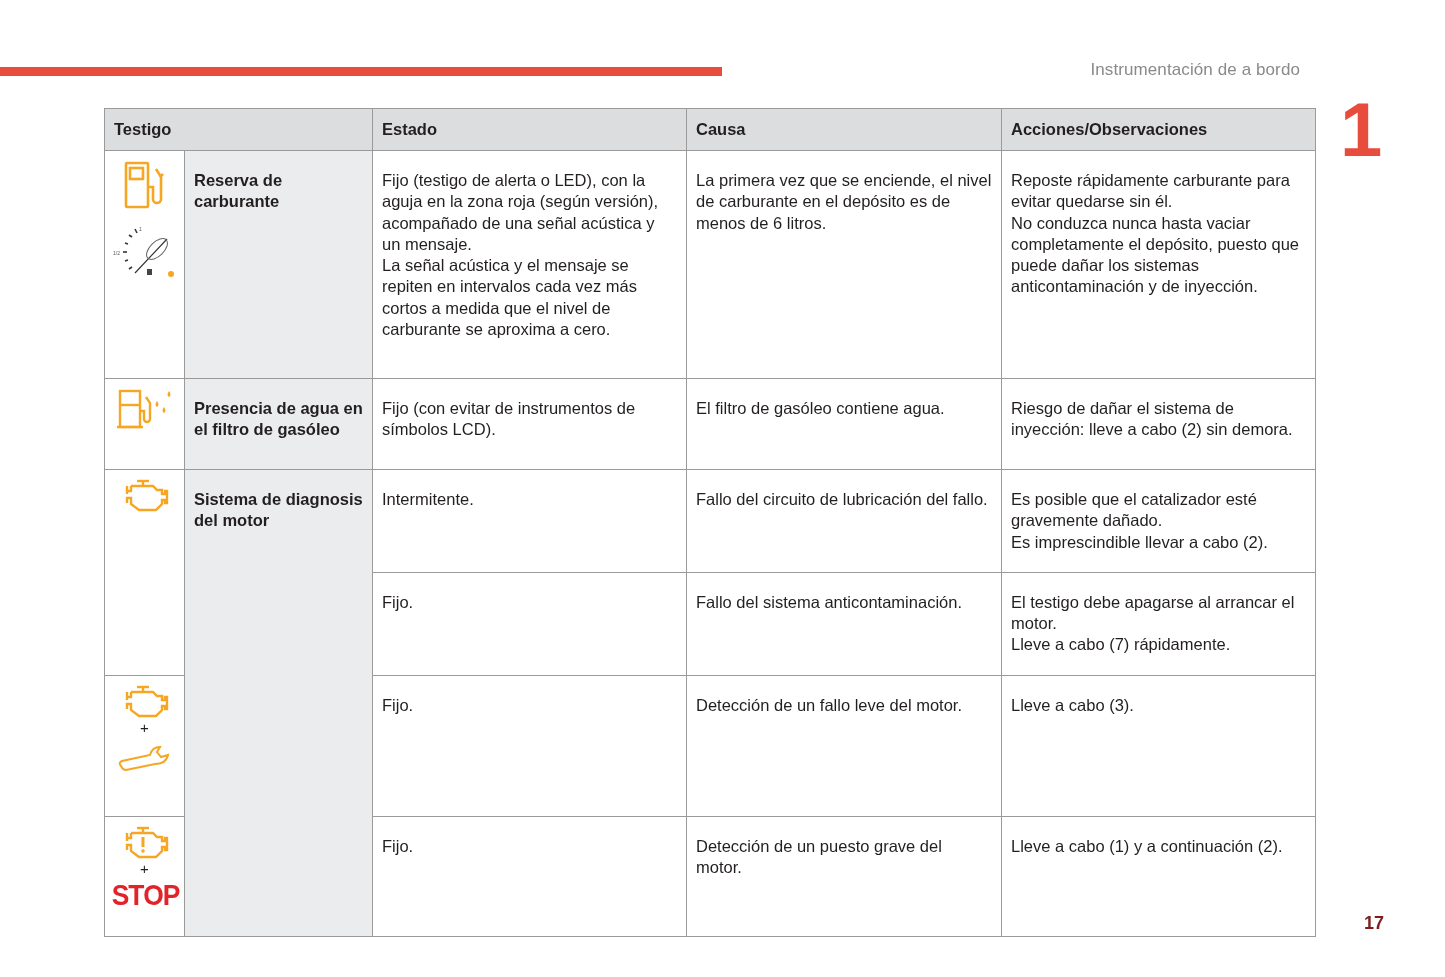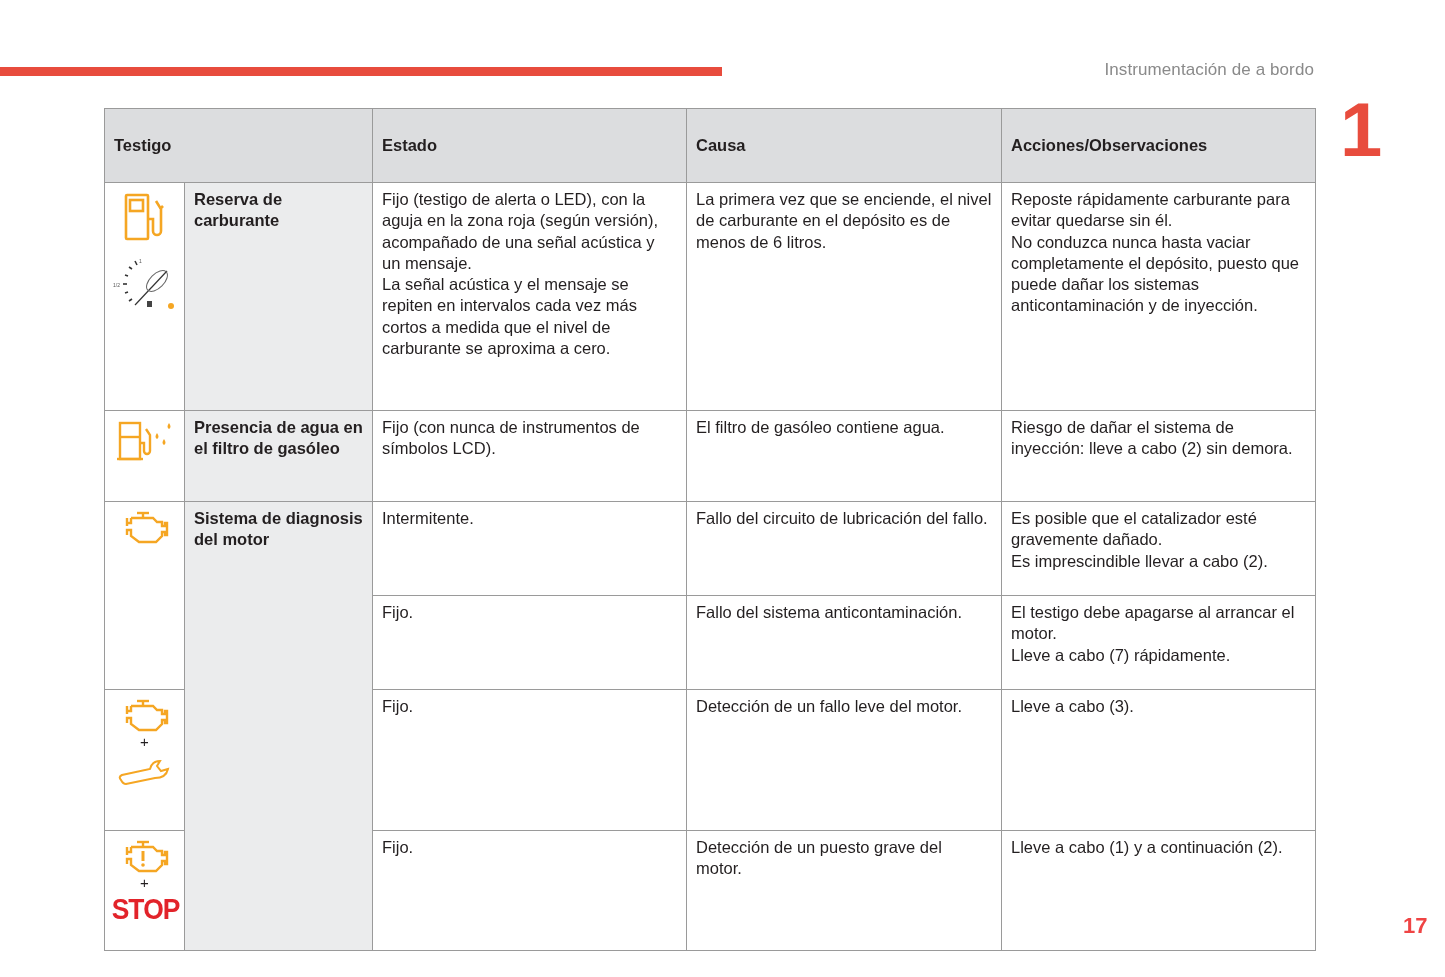--- a/index.html
+++ b/index.html
@@ -1,25 +1,25 @@
 <!DOCTYPE html>
 <html><head>
 <meta charset="utf-8">
 <style>
   html, body { margin:0; padding:0; background:#ffffff; }
   body { width:1445px; height:977px; position:relative; overflow:hidden;
          font-family:"Liberation Sans", "DejaVu Sans", sans-serif; color:#231f20; }
   .topbar { position:absolute; left:0; top:67px; width:722px; height:9px; background:#e84c3d; }
-  .section-title { position:absolute; right:131px; top:60px; font-size:17px; color:#8a8a8a; letter-spacing:0.1px; }
+  .section-title { position:absolute; right:145px; top:60px; font-size:17px; color:#8a8a8a; letter-spacing:0.1px; }
   .chapter { position:absolute; left:1340px; top:92px; font-size:76px; font-weight:bold; color:#e84c3d; line-height:1; font-family:"Liberation Sans", sans-serif; }
-  .page-num { position:absolute; left:1364px; top:913px; font-size:22px; color:#ef4444; font-weight:bold;margin-left:39px; }
+  .page-num { position:absolute; left:1364px; top:913px; font-size:18px; color:#7f1d1d; font-weight:bold; }
 
   table.main { position:absolute; left:104px; top:108px; width:1211px; border-collapse:collapse; table-layout:fixed; }
-  table.main td, table.main th { border:1.5px solid #9a9a9a; vertical-align:top; font-size:16.5px; line-height:21.3px; padding:6px 9px; text-align:left; }
-  table.main th { background:#dcdddf; font-weight:bold; height:33px; vertical-align:middle; padding:20px 9px; font-size:16.5px; }
+  table.main td, table.main th { border:1.5px solid #9a9a9a; vertical-align:top; font-size:16.5px; line-height:21.3px; padding:19px 9px; text-align:left; }
+  table.main th { background:#dcdddf; font-weight:bold; height:33px; vertical-align:middle; padding:4px 9px; font-size:16.5px; }
   .ico { background:#fff; text-align:center !important; padding:8px 2px !important; }
   .label { background:#ebeced; font-weight:bold; }
   b { font-weight:normal; }
   svg { display:block; margin:0 auto; }
   .plus { font-size:15px; line-height:16px; text-align:center; margin:2px 0; }
   .stop { color:#e2232a; font-weight:bold; font-size:30px; font-family:"Liberation Sans", sans-serif; letter-spacing:-1px; transform:scaleX(0.88); display:inline-block; line-height:32px; }
 </style>
 </head>
 <body>
 
@@ -98,21 +98,21 @@
               </g>
               <g fill="#f5a623">
                 <path d="M41 14 q3 4 0 6 q-3 -2 0 -6z"></path>
                 <path d="M53 4 q3 4 0 6 q-3 -2 0 -6z"></path>
                 <path d="M48 20 q3 4 0 6 q-3 -2 0 -6z"></path>
               </g>
             </svg>
       </span>
     </td>
     <td class="label">Presencia de agua en el filtro de gasóleo</td>
-    <td>Fijo (con nunca de instrumentos de símbolos LCD).</td>
+    <td>Fijo (con evitar de instrumentos de símbolos LCD).</td>
     <td>El filtro de gasóleo contiene agua.</td>
     <td>Riesgo de dañar el sistema de inyección: lleve a cabo (2) sin demora.</td>
   </tr>
 
   <tr style="height:94px">
     <td class="ico" rowspan="2">
       <span>
         <svg width="48" height="34" viewBox="0 0 48 34">
               <g fill="none" stroke="#f5a623" stroke-width="2.4">
                 <line x1="16" y1="3" x2="28" y2="3"></line>

